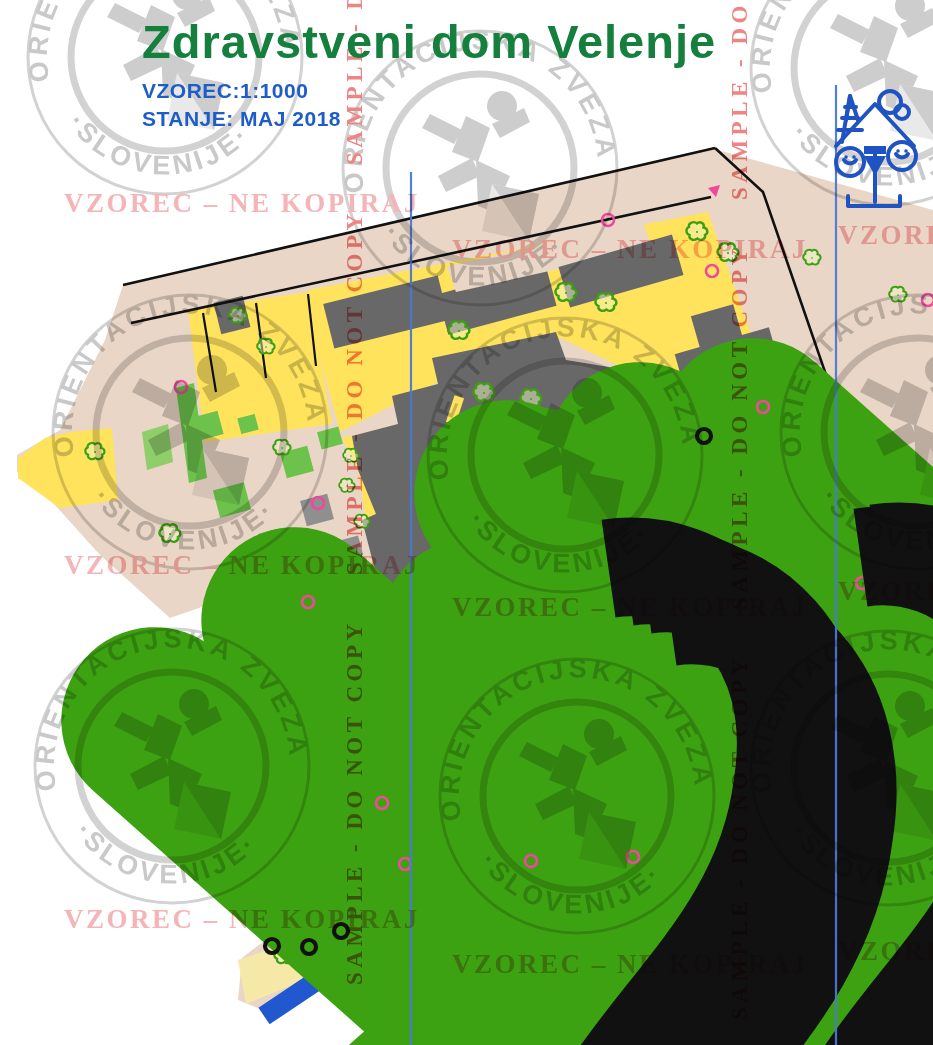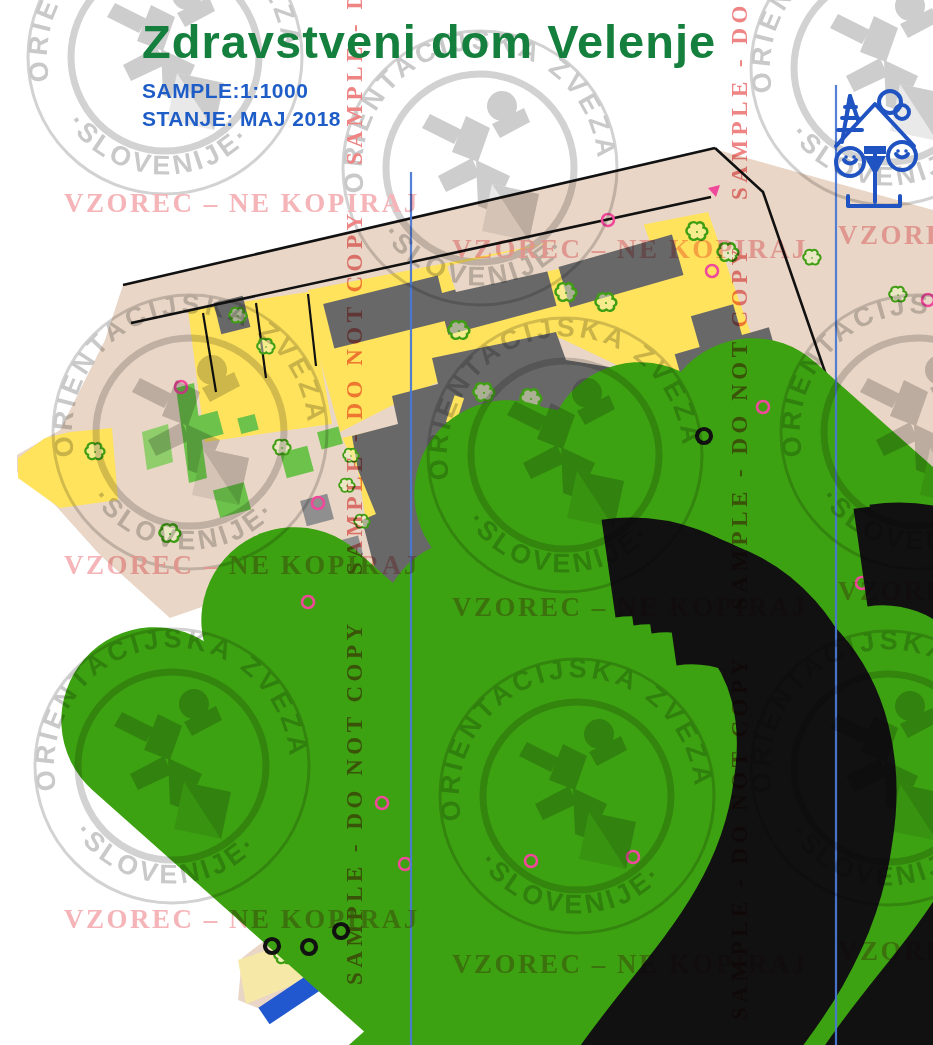--- a/index.html
+++ b/index.html
@@ -355,21 +355,21 @@
           <text transform="translate(362,985) rotate(-90)" font-family="Liberation Serif, serif" font-size="23" font-weight="bold" letter-spacing="4.5" fill="#ee8484">SAMPLE - DO NOT COPY</text>
           <text transform="translate(747,200) rotate(-90)" font-family="Liberation Serif, serif" font-size="23" font-weight="bold" letter-spacing="4.5" fill="#ee8484">SAMPLE - DO NOT COPY</text>
           <text transform="translate(747,610) rotate(-90)" font-family="Liberation Serif, serif" font-size="23" font-weight="bold" letter-spacing="4.5" fill="#ee8484">SAMPLE - DO NOT COPY</text>
           <text transform="translate(747,1020) rotate(-90)" font-family="Liberation Serif, serif" font-size="23" font-weight="bold" letter-spacing="4.5" fill="#ee8484">SAMPLE - DO NOT COPY</text>
         </g>
     </svg>
   </div>
 
   <div id="header">
     <div class="map-title">Zdravstveni dom Velenje</div>
-    <div class="sub first">SAMPLE:1:1000</div>
+    <div class="sub first">VZOREC:1:1000</div>
     <div class="sub">STANJE: MAJ 2018</div>
   </div>
 
   <svg width="96" height="132" viewBox="0 0 96 132" style="position:absolute;left:828px;top:80px;">
     <g stroke="#2053c2" stroke-width="4" fill="none" stroke-linecap="round" stroke-linejoin="round">
       <path d="M14,62 L22,16 M10,50 L34,50 M14,38 L30,38 M17,27 L28,27"></path>
       <path d="M22,16 L18,40 M22,16 L30,40"></path>
       <path d="M8,66 L47,24 L86,66"></path>
       <circle cx="62" cy="22" r="11"></circle>
       <circle cx="74" cy="32" r="7"></circle>

